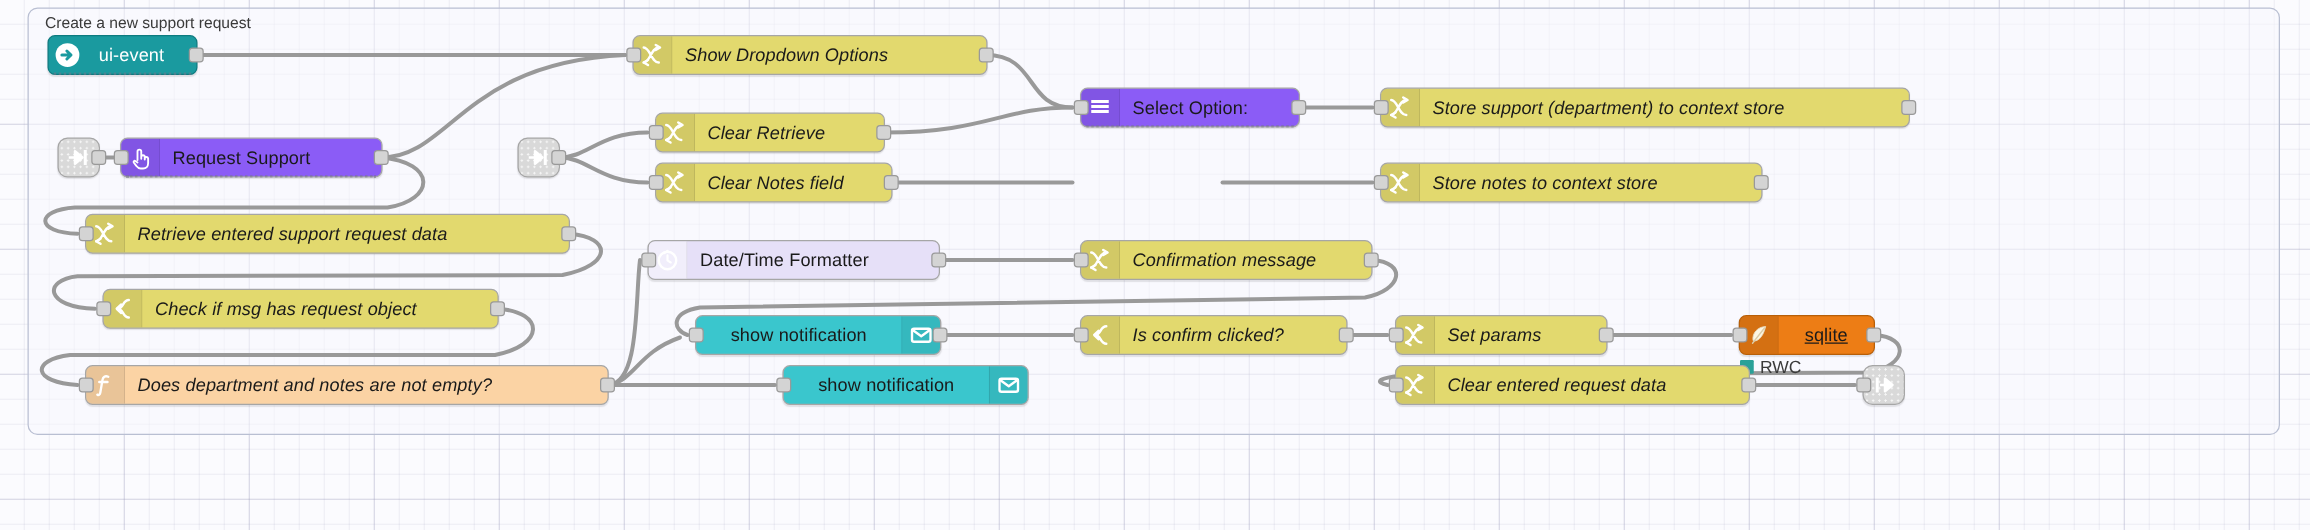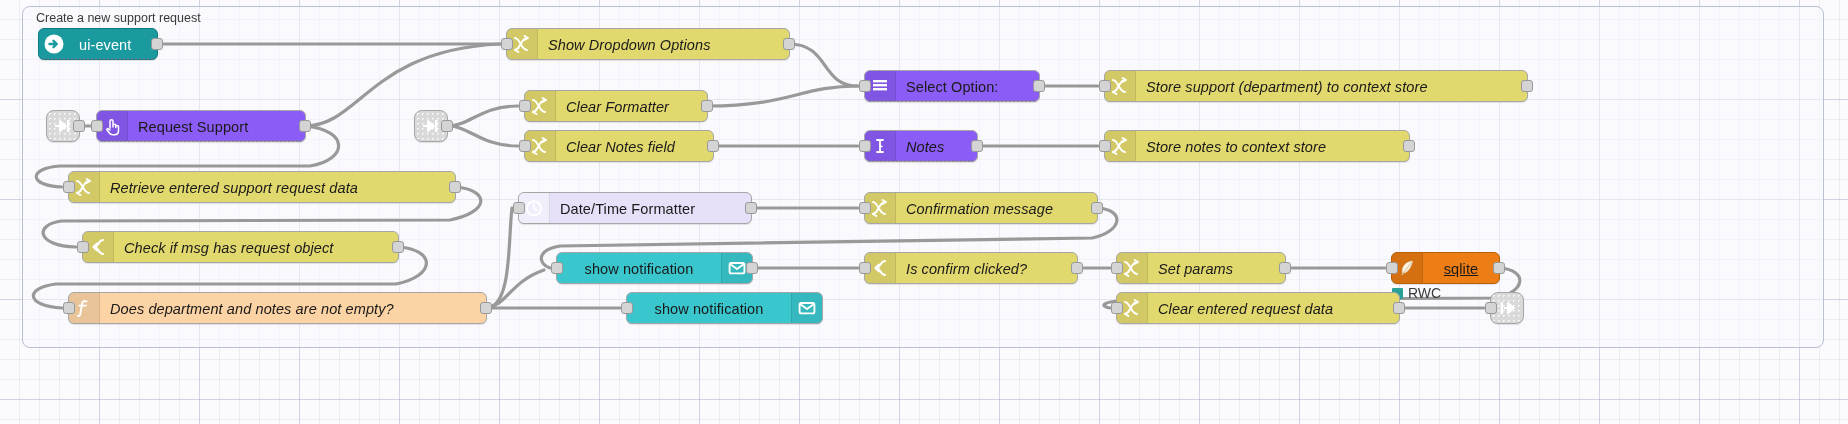--- a/index.html
+++ b/index.html
@@ -281,50 +281,38 @@
   </div>
 
   <div class="node n-change" style="left:524px;top:90px;width:184px;">
     <div class="icon-box">
       <svg class="gi" width="20" height="20" viewBox="0 0 20 20">
         <path d="M3 4 C 8 4, 9 16, 15 16 M15 4 C 9 4, 8 16, 3 16" stroke="#fff" stroke-width="2" fill="none" stroke-linecap="round"></path>
         <path d="M12.6 2 L16 4 L12.6 6" stroke="#fff" stroke-width="2" fill="none" stroke-linecap="round" stroke-linejoin="round"></path>
         <path d="M6.4 14 L3 16 L6.4 18" stroke="#fff" stroke-width="2" fill="none" stroke-linecap="round" stroke-linejoin="round"></path>
       </svg>
     </div>
-    <div class="label italic">Clear Formatter</div>
+    <div class="label italic">Clear Retrieve</div>
     <div class="port in"></div>
     <div class="port out"></div>
   </div>
 
   <div class="node n-change" style="left:524px;top:130px;width:190px;">
     <div class="icon-box">
       <svg class="gi" width="20" height="20" viewBox="0 0 20 20">
         <path d="M3 4 C 8 4, 9 16, 15 16 M15 4 C 9 4, 8 16, 3 16" stroke="#fff" stroke-width="2" fill="none" stroke-linecap="round"></path>
         <path d="M12.6 2 L16 4 L12.6 6" stroke="#fff" stroke-width="2" fill="none" stroke-linecap="round" stroke-linejoin="round"></path>
         <path d="M6.4 14 L3 16 L6.4 18" stroke="#fff" stroke-width="2" fill="none" stroke-linecap="round" stroke-linejoin="round"></path>
       </svg>
     </div>
     <div class="label italic">Clear Notes field</div>
     <div class="port in"></div>
     <div class="port out"></div>
   </div>
 
-  <div class="node n-ui-cyan" style="left:864px;top:130px;width:114px;">
-    <div class="icon-box">
-      <svg class="gi" width="18" height="18" viewBox="0 0 18 18">
-        <path d="M6 3 H12 M6 15 H12 M9 3 V15" stroke="#fff" stroke-width="1.8" fill="none" stroke-linecap="round"></path>
-        <path d="M9 7.5 a2 2 0 0 0 2 2" stroke="#fff" stroke-width="1.3" fill="none" stroke-linecap="round"></path>
-      </svg>
-    </div>
-    <div class="label italic">Notes</div>
-    <div class="port in"></div>
-    <div class="port out"></div>
-    <div class="dashed-underline"></div>
-  </div>
 
   <div class="node n-change" style="left:1104px;top:130px;width:306px;">
     <div class="icon-box">
       <svg class="gi" width="20" height="20" viewBox="0 0 20 20">
         <path d="M3 4 C 8 4, 9 16, 15 16 M15 4 C 9 4, 8 16, 3 16" stroke="#fff" stroke-width="2" fill="none" stroke-linecap="round"></path>
         <path d="M12.6 2 L16 4 L12.6 6" stroke="#fff" stroke-width="2" fill="none" stroke-linecap="round" stroke-linejoin="round"></path>
         <path d="M6.4 14 L3 16 L6.4 18" stroke="#fff" stroke-width="2" fill="none" stroke-linecap="round" stroke-linejoin="round"></path>
       </svg>
     </div>
     <div class="label italic">Store notes to context store</div>

